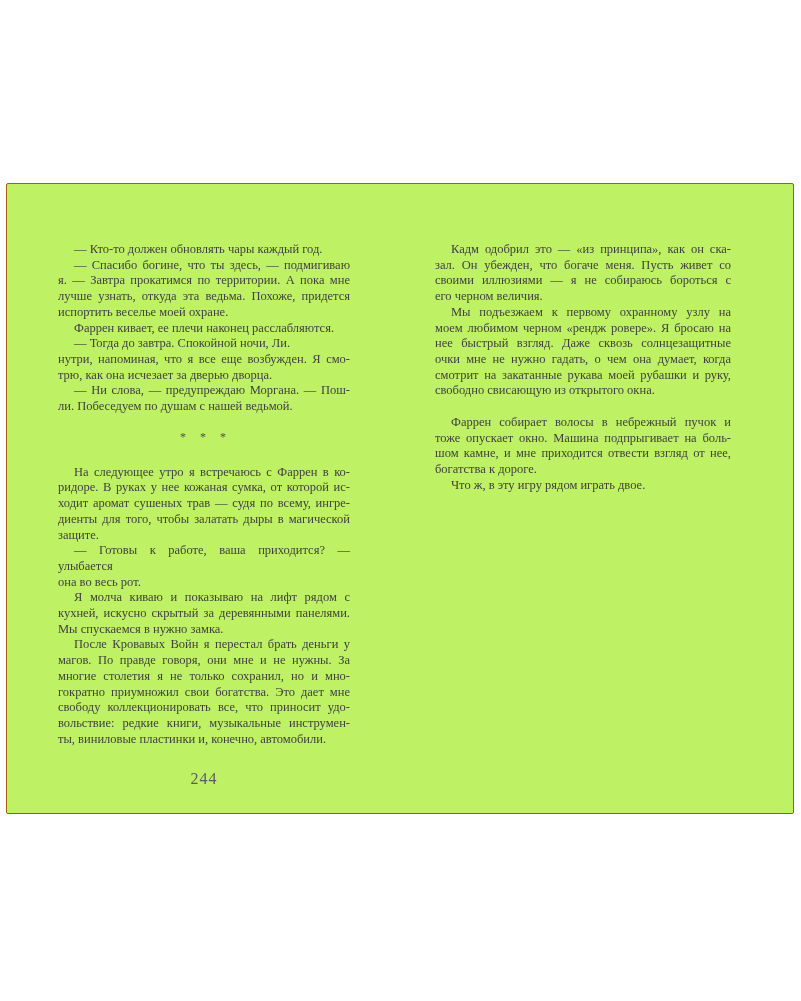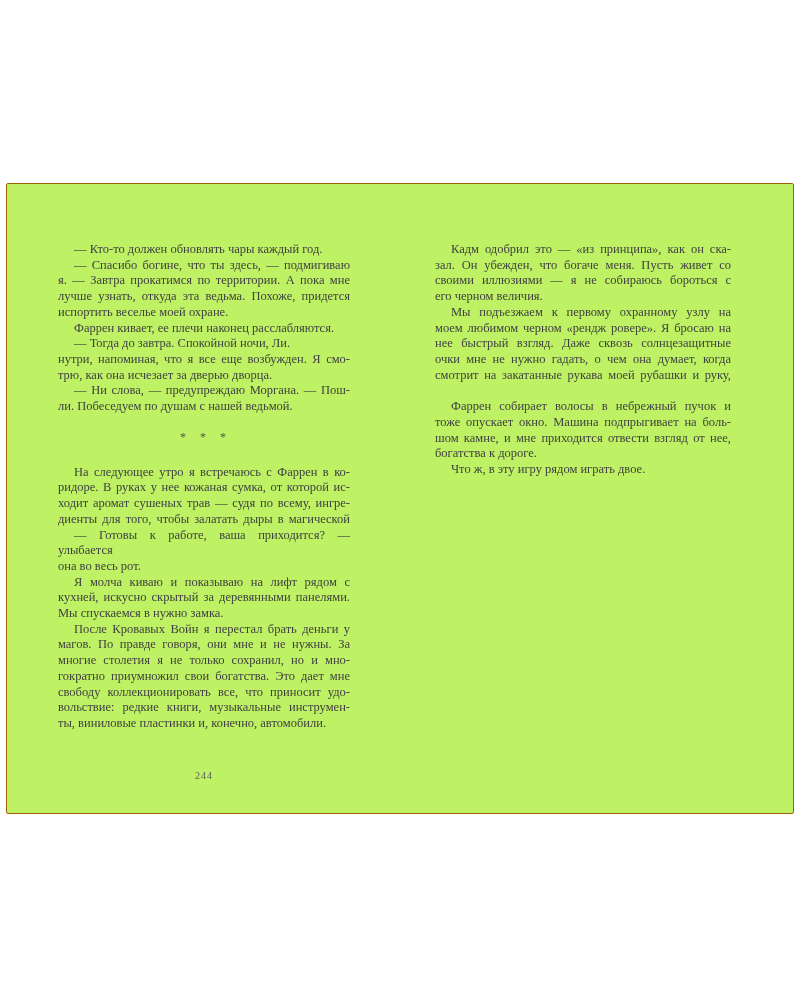--- a/index.html
+++ b/index.html
@@ -52,21 +52,21 @@
     word-spacing: 7px;
   }
   .gap { height: 16px; }
 
   .page-number {
     position: absolute;
     left: 51px;
     top: 586px;
     width: 292px;
     text-align: center;
-    font-size: 10px;
+    font-size: 16px;
     color: #5c5c5c;
     letter-spacing: 1px;
   }
 </style>
 </head>
 <body>
 
 <div class="book-page">
   <div class="text-column" id="col-left">
       <div class="para">
@@ -91,20 +91,21 @@
       <div class="para">
         <div class="line first">— Ни слова, — предупреждаю Моргана. — Пош-</div>
         <div class="line last">ли. Побеседуем по душам с нашей ведьмой.</div>
       </div>
       <div class="separator">* * *</div>
       <div class="para">
         <div class="line first">На следующее утро я встречаюсь с Фаррен в ко-</div>
         <div class="line">ридоре. В руках у нее кожаная сумка, от которой ис-</div>
         <div class="line">ходит аромат сушеных трав — судя по всему, ингре-</div>
         <div class="line">диенты для того, чтобы залатать дыры в магической</div>
+        <div class="line last">защите.</div>
       </div>
       <div class="para">
         <div class="line first">— Готовы к работе, ваша приходится? — улыбается</div>
         <div class="line last">она во весь рот.</div>
       </div>
       <div class="para">
         <div class="line first">Я молча киваю и показываю на лифт рядом с</div>
         <div class="line">кухней, искусно скрытый за деревянными панелями.</div>
         <div class="line last">Мы спускаемся в нужно замка.</div>
       </div>
@@ -124,20 +125,21 @@
         <div class="line">зал. Он убежден, что богаче меня. Пусть живет со</div>
         <div class="line">своими иллюзиями — я не собираюсь бороться с</div>
         <div class="line last">его черном величия.</div>
       </div>
       <div class="para">
         <div class="line first">Мы подъезжаем к первому охранному узлу на</div>
         <div class="line">моем любимом черном «рендж ровере». Я бросаю на</div>
         <div class="line">нее быстрый взгляд. Даже сквозь солнцезащитные</div>
         <div class="line">очки мне не нужно гадать, о чем она думает, когда</div>
         <div class="line">смотрит на закатанные рукава моей рубашки и руку,</div>
+        <div class="line last">свободно свисающую из открытого окна.</div>
       </div>
       <div class="gap"></div>
       <div class="para">
         <div class="line first">Фаррен собирает волосы в небрежный пучок и</div>
         <div class="line">тоже опускает окно. Машина подпрыгивает на боль-</div>
         <div class="line">шом камне, и мне приходится отвести взгляд от нее,</div>
         <div class="line last">богатства к дороге.</div>
       </div>
       <div class="para">
         <div class="line first last">Что ж, в эту игру рядом играть двое.</div>

